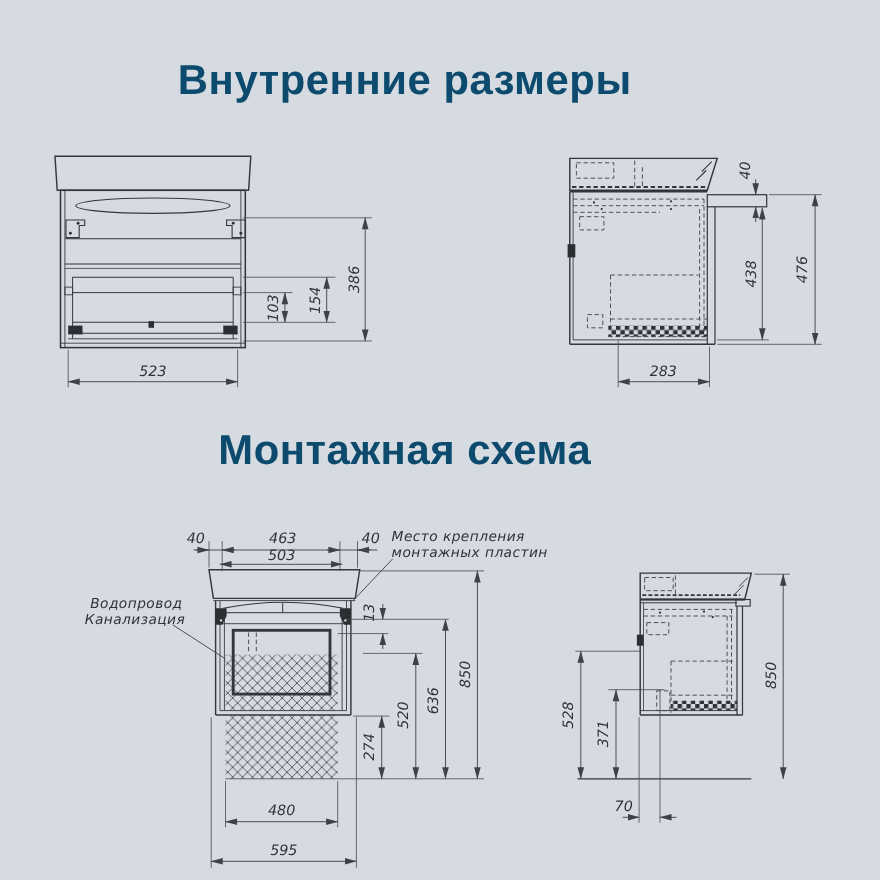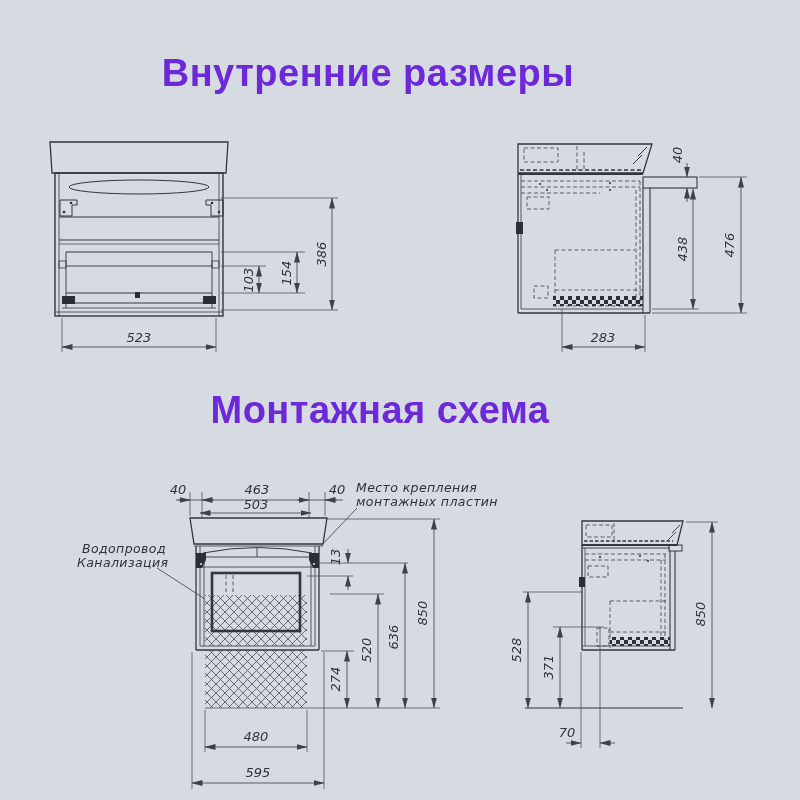--- a/index.html
+++ b/index.html
@@ -4,24 +4,24 @@
 <style>
   html,body{margin:0;padding:0;}
   body{
     width:800px;height:800px;position:relative;overflow:hidden;
     background:#d5dbe1;
     font-family:"DejaVu Sans",sans-serif;
   }
   .title{
     position:absolute;left:0;width:736px;text-align:center;
     font-family:"Liberation Sans",sans-serif;font-weight:700;
-    font-size:38px;color:#6d28d9;letter-spacing:0.5px;
+    font-size:38px;color:#0c4a6e;letter-spacing:0.5px;
   }
   #title-internal{top:52px;}
-  #title-mounting{top:389px;padding-left:12px;}
+  #title-mounting{top:389px;}
   svg{position:absolute;overflow:visible;}
   #front-view{left:30px;top:130px;}
   #side-view{left:480px;top:130px;}
   #mount-front{left:60px;top:470px;}
   #mount-side{left:500px;top:490px;}
   .mln{stroke:#33373c;fill:none;}
   .dsh{stroke:#3b3f45;fill:none;stroke-dasharray:4 2.5;stroke-width:0.8;}
   .dln{stroke:#4a4e54;stroke-width:0.9;fill:none;}
   .ext{stroke:#4a4e54;stroke-width:0.75;fill:none;}
   .blk{fill:#2b2f34;stroke:none;}

